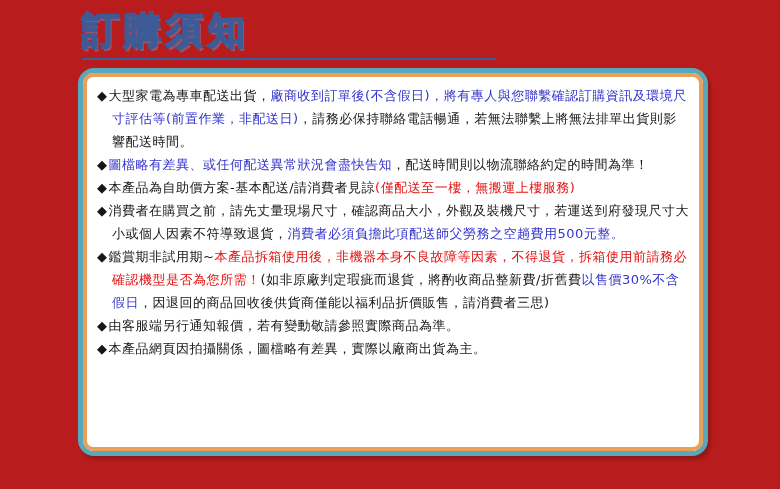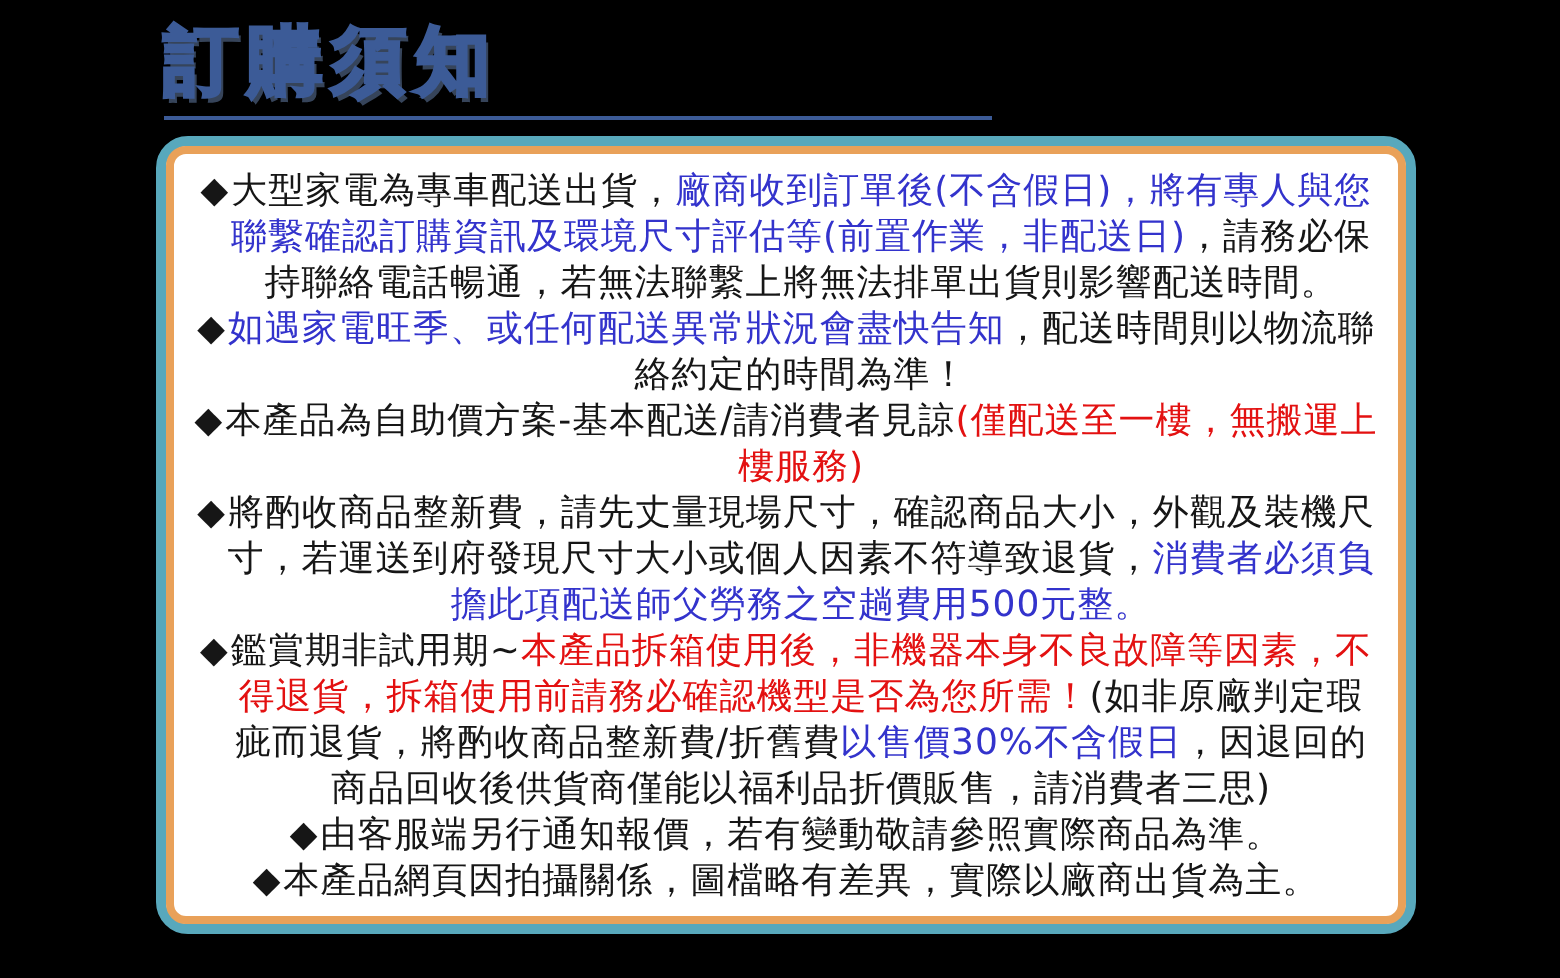--- a/index.html
+++ b/index.html
@@ -5,21 +5,21 @@
   html, body {
     margin: 0;
     padding: 0;
     background: #ffffff;
     font-family: "DejaVu Sans", "Liberation Sans", sans-serif;
   }
   #stage {
     position: relative;
     width: 780px;
     height: 489px;
-    background: #000000;
+    background: #b91c1c;
     overflow: hidden;
   }
   
   .page-title {
     position: absolute;
     left: 82px;
     top: 8px;
     font-size: 37px;
     font-weight: bold;
     letter-spacing: 5px;
@@ -52,27 +52,26 @@
   }
   .notice-box-inner {
     box-sizing: border-box;
     min-height: 378px;
     border: 4px solid var(--border-orange);
     border-radius: 10px;
     padding: 7px 10px 6px 10px;
   }
   .notice-item {
     margin: 0;
-    font-size: 18px;
+    font-size: 13px;
     line-height: 23px;
     color: var(--text-dark);
     padding-left: 15px;
     text-indent: -15px;
     letter-spacing: 0.5px;
-    text-align: center;
   }
   .bullet {
     color: var(--text-dark);
     margin-right: 1px;
   }
   .seg-dark { color: var(--text-dark); }
   .seg-blue { color: var(--text-blue); }
   .seg-red  { color: var(--text-red); }
 </style>
 </head>
@@ -82,23 +81,23 @@
 
   <div class="page-title">訂購須知</div>
 
   <div class="title-underline"></div>
 
   <div class="notice-box-outer">
     <div class="notice-box-inner">
 
       <div>
           <p class="notice-item"><span class="bullet">◆</span><span class="seg-dark">大型家電為專車配送出貨，</span><span class="seg-blue">廠商收到訂單後(不含假日)，將有專人與您聯繫確認訂購資訊及環境尺寸評估等(前置作業，非配送日)</span><span class="seg-dark">，請務必保持聯絡電話暢通，若無法聯繫上將無法排單出貨則影響配送時間。</span></p>
-          <p class="notice-item"><span class="bullet">◆</span><span class="seg-blue">如遇家電旺季、或任何配送異常狀況會盡快告知</span><span class="seg-dark">，配送時間則以物流聯絡約定的時間為準！</span></p>
+          <p class="notice-item"><span class="bullet">◆</span><span class="seg-blue">圖檔略有差異、或任何配送異常狀況會盡快告知</span><span class="seg-dark">，配送時間則以物流聯絡約定的時間為準！</span></p>
           <p class="notice-item"><span class="bullet">◆</span><span class="seg-dark">本產品為自助價方案-基本配送/請消費者見諒</span><span class="seg-red">(僅配送至一樓，無搬運上樓服務)</span></p>
-          <p class="notice-item"><span class="bullet">◆</span><span class="seg-dark">將酌收商品整新費，請先丈量現場尺寸，確認商品大小，外觀及裝機尺寸，若運送到府發現尺寸大小或個人因素不符導致退貨，</span><span class="seg-blue">消費者必須負擔此項配送師父勞務之空趟費用500元整。</span></p>
+          <p class="notice-item"><span class="bullet">◆</span><span class="seg-dark">消費者在購買之前，請先丈量現場尺寸，確認商品大小，外觀及裝機尺寸，若運送到府發現尺寸大小或個人因素不符導致退貨，</span><span class="seg-blue">消費者必須負擔此項配送師父勞務之空趟費用500元整。</span></p>
           <p class="notice-item"><span class="bullet">◆</span><span class="seg-dark">鑑賞期非試用期~</span><span class="seg-red">本產品拆箱使用後，非機器本身不良故障等因素，不得退貨，拆箱使用前請務必確認機型是否為您所需！</span><span class="seg-dark">(如非原廠判定瑕疵而退貨，將酌收商品整新費/折舊費</span><span class="seg-blue">以售價30%不含假日</span><span class="seg-dark">，因退回的商品回收後供貨商僅能以福利品折價販售，請消費者三思)</span></p>
           <p class="notice-item"><span class="bullet">◆</span><span class="seg-dark">由客服端另行通知報價，若有變動敬請參照實際商品為準。</span></p>
           <p class="notice-item"><span class="bullet">◆</span><span class="seg-dark">本產品網頁因拍攝關係，圖檔略有差異，實際以廠商出貨為主。</span></p>
         </div>
 
     </div>
   </div>
 
 </div>
 

